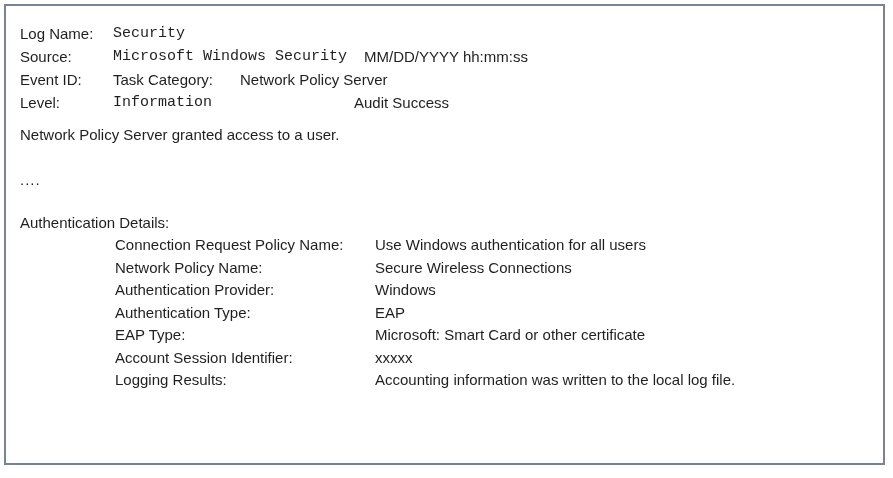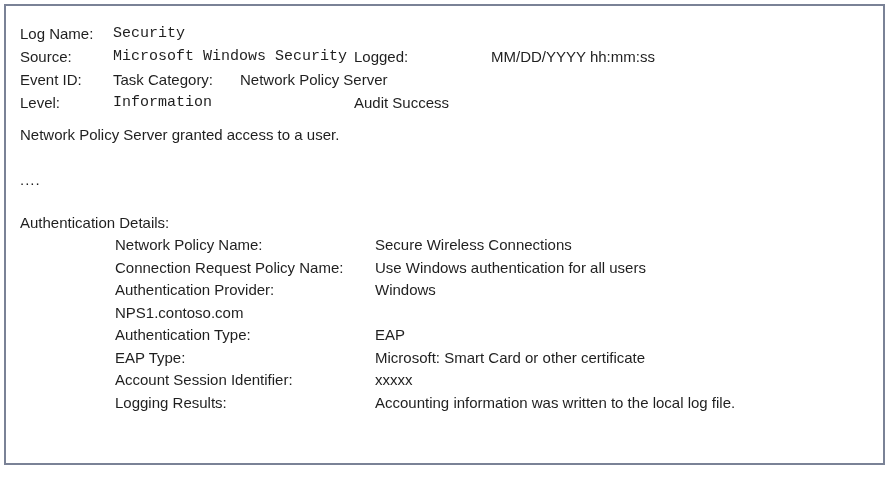--- a/index.html
+++ b/index.html
@@ -92,21 +92,20 @@
   <div class="header">
     <div class="hrow">
       <span class="hl1">Log Name:</span>
       <span class="hv1">Security</span>
       <span class="hl2"></span>
       <span class="hv2"></span>
     </div>
     <div class="hrow">
       <span class="hl1">Source:</span>
       <span class="hv1">Microsoft Windows Security</span>
-      <span class="hl2">Logged:</span>
       <span class="hv2 pad-date">MM/DD/YYYY hh:mm:ss</span>
     </div>
     <div class="hrow">
       <span class="hl1">Event ID:</span>
       <span class="hl2">Task Category:</span>
       <span class="hv2">Network Policy Server</span>
     </div>
     <div class="hrow">
       <span class="hl1">Level:</span>
       <span class="hv1">Information</span>
@@ -115,33 +114,32 @@
   </div>
 
   <div class="message">Network Policy Server granted access to a user.</div>
 
   <div class="dots">....</div>
 
   <div class="auth-section">
     <div class="section-title">Authentication Details:</div>
 
     <div class="drow">
+      <span class="dl">Connection Request Policy Name:</span>
+      <span class="dv">Use Windows authentication for all users</span>
+    </div>
+    <div class="drow">
       <span class="dl">Network Policy Name:</span>
       <span class="dv">Secure Wireless Connections</span>
-    </div>
-    <div class="drow">
-      <span class="dl">Connection Request Policy Name:</span>
-      <span class="dv">Use Windows authentication for all users</span>
     </div>
     <div class="drow">
       <span class="dl">Authentication Provider:</span>
       <span class="dv">Windows</span>
     </div>
     <div class="drow">
-      <span class="dv">NPS1.contoso.com</span>
     </div>
     <div class="drow">
       <span class="dl">Authentication Type:</span>
       <span class="dv">EAP</span>
     </div>
     <div class="drow">
       <span class="dl">EAP Type:</span>
       <span class="dv">Microsoft: Smart Card or other certificate</span>
     </div>
     <div class="drow">

